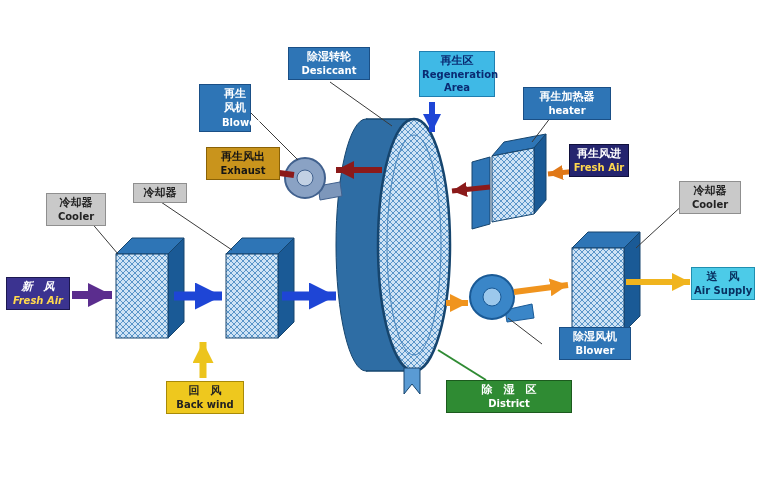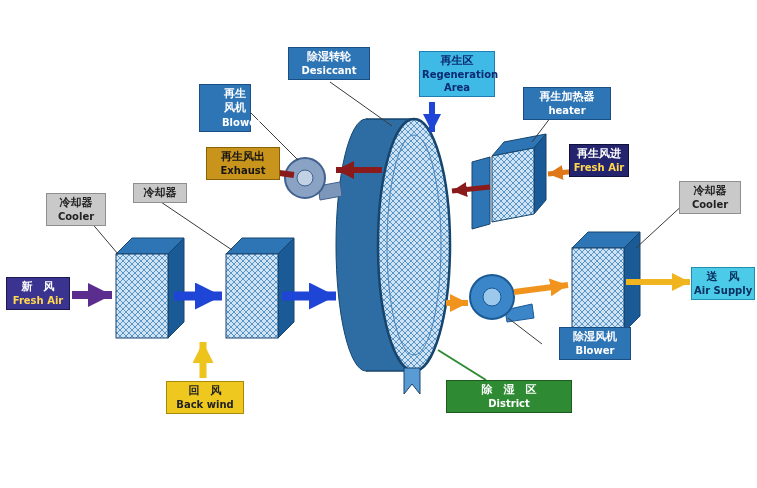--- a/index.html
+++ b/index.html
@@ -9,21 +9,21 @@
   .label{position:absolute;z-index:20;text-align:center;font-weight:bold;font-size:11px;
          line-height:1.3;padding:2px 2px;box-sizing:border-box;}
   .label .zh{display:block;}
   .label .en{display:block;font-size:10px;}
   .blue{background:#2e75b6;color:#fff;border:1px solid #1a4f86;}
   .cyan{background:#3fb9e6;color:#0a2a72;border:1px solid #1f7fb0;}
   .gold{background:#c9941c;color:#151515;border:1px solid #8a6206;}
   .navy{background:#24246e;color:#fff;border:1px solid #10103c;}
   .navy .en{color:#ffd84d;}
   .gray{background:#c9c9c9;color:#222;border:1px solid #8f8f8f;}
-  .indigo{background:#3b3390;color:#fff;border:1px solid #1c1850;}
+  .indigo{background:#3b3390;color:#fff;border:1px solid #1c1850;font-style:italic;}
   .indigo .en{color:#ffd84d;}
   .lightcyan{background:#4ccbe8;color:#083060;border:1px solid #1f8fb0;}
   .yellow{background:#eec81e;color:#222;border:1px solid #a88a08;}
   .green{background:#2f8b33;color:#fff;border:1px solid #1c5a1e;}
   .nowrap{white-space:nowrap;}
   .watermark{position:absolute;z-index:30;left:0;width:100%;top:192px;text-align:center;
      font-weight:bold;font-style:italic;font-size:43px;line-height:1.12;color:#9a9a9a;
      text-shadow:-2px -2px 0 #fff,2px -2px 0 #fff,-2px 2px 0 #fff,2px 2px 0 #fff,
                  -2px 0 0 #fff,2px 0 0 #fff,0 -2px 0 #fff,0 2px 0 #fff;}
 </style>

